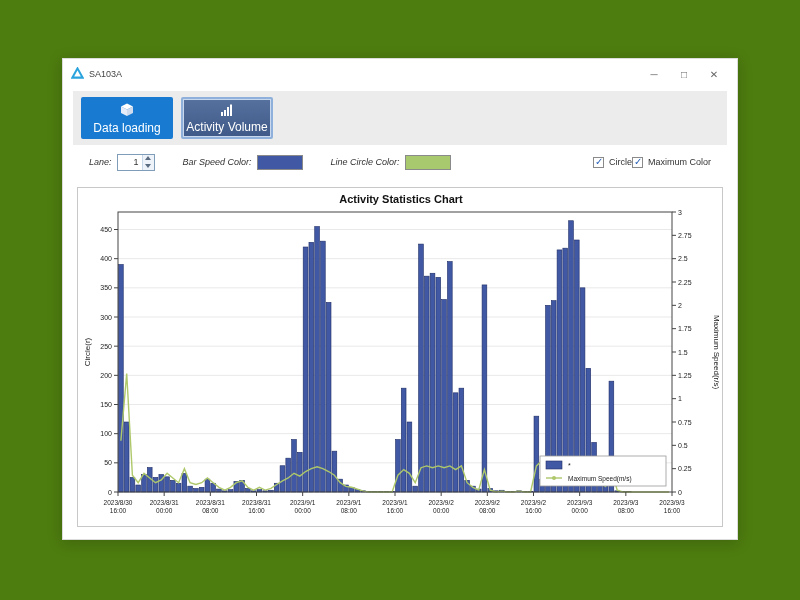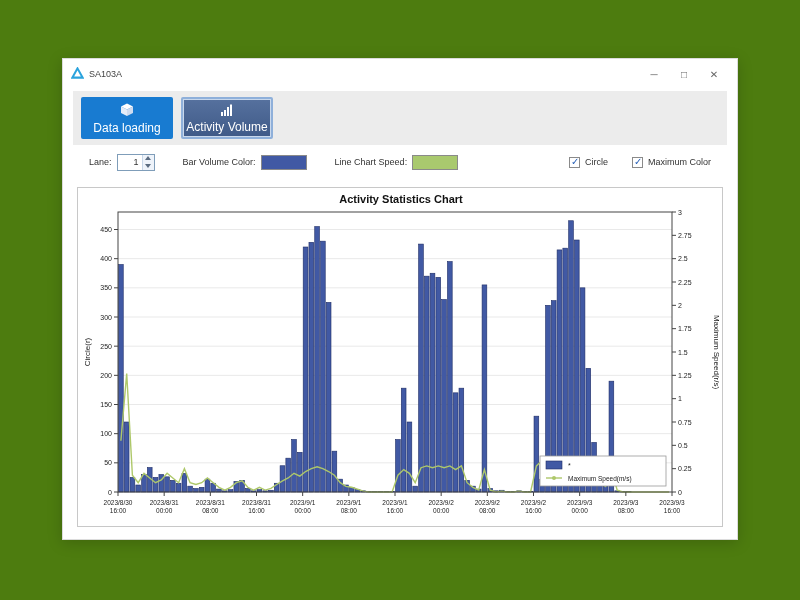--- a/index.html
+++ b/index.html
@@ -19,32 +19,32 @@
   .tabstrip { margin:2px 10px 0 10px; background:#ececec; padding:6px 8px; display:flex; gap:8px; height:54px; }
   .tab { width:92px; height:42px; display:flex; flex-direction:column; align-items:center;
          justify-content:center; color:#fff; font-size:12px; border-radius:2px; border:2px solid transparent; }
   .tab .ticon { margin-bottom:3px; line-height:0; }
   .tab-blue { background:#187bd1; }
   .tab-dark { background:linear-gradient(#56719e,#3f5a88); }
   .tab-selected { border:2px solid #8fb0da; box-shadow:0 0 0 1px #c9d8ec inset; }
 
   
   .options { height:34px; display:flex; align-items:center; padding:0 26px; font-size:9px; color:#333; }
-  .options .lbl { margin-right:5px; }
+  .options .lbl { margin-right:5px;font-style:italic; }
   .lane-input { width:38px; height:17px; border:1px solid #7f9db9; background:#fff; display:flex; margin-right:28px; }
   .lane-val { flex:1; text-align:right; font-size:9px; padding:2px 3px 0 0; }
   .lane-spin { width:12px; border-left:1px solid #c7d6e8; display:flex; flex-direction:column; }
   .spin-btn { flex:1; display:flex; align-items:center; justify-content:center; background:#eef3fa; }
   .tri-up { width:0; height:0; border-left:3px solid transparent; border-right:3px solid transparent; border-bottom:4px solid #5a6b80; }
   .tri-down { width:0; height:0; border-left:3px solid transparent; border-right:3px solid transparent; border-top:4px solid #5a6b80; }
   .swatch { width:46px; height:15px; border:1px solid #8a8a8a; margin-right:28px; }
   .swatch-bar { background:#4159a4; }
   .swatch-line { background:#a9c96e; }
   .spacer { flex:1; }
-  .checkbox { display:flex; align-items:center; margin-left:24px; }
+  .checkbox { display:flex; align-items:center; }
   .cbox { width:11px; height:11px; border:1px solid #8a8a8a; background:#fff; position:relative; margin-right:5px; }
   .cbox.checked::after { content:"\2713"; position:absolute; left:1px; top:-2px; font-size:10px; color:#2a62b8; }
 
   
   .chart-panel { position:absolute; left:14px; right:14px; top:128px; bottom:12px;
                  border:1px solid #c8c8c8; background:#fff; overflow:hidden;text-align:right; }
   #chart-svg { display:block; }
   #chart-svg text { font-family:"Liberation Sans", sans-serif; }
 </style>
 </head>
@@ -97,23 +97,23 @@
         <span class="lane-val">1</span>
         <div class="lane-spin">
           <div class="spin-btn">
               <span class="tri-up"></span>
             </div>
           <div class="spin-btn">
               <span class="tri-down"></span>
             </div>
         </div>
       </div>
-      <span class="lbl">Bar Volume Color:</span>
+      <span class="lbl">Bar Speed Color:</span>
       <div class="swatch swatch-bar"></div>
-      <span class="lbl">Line Chart Speed:</span>
+      <span class="lbl">Line Circle Color:</span>
       <div class="swatch swatch-line"></div>
       <div class="spacer"></div>
       <div class="checkbox">
         <span class="cbox checked"></span>
         <span>Circle</span>
       </div>
       <div class="checkbox">
         <span class="cbox checked"></span>
         <span>Maximum Color</span>
       </div>

